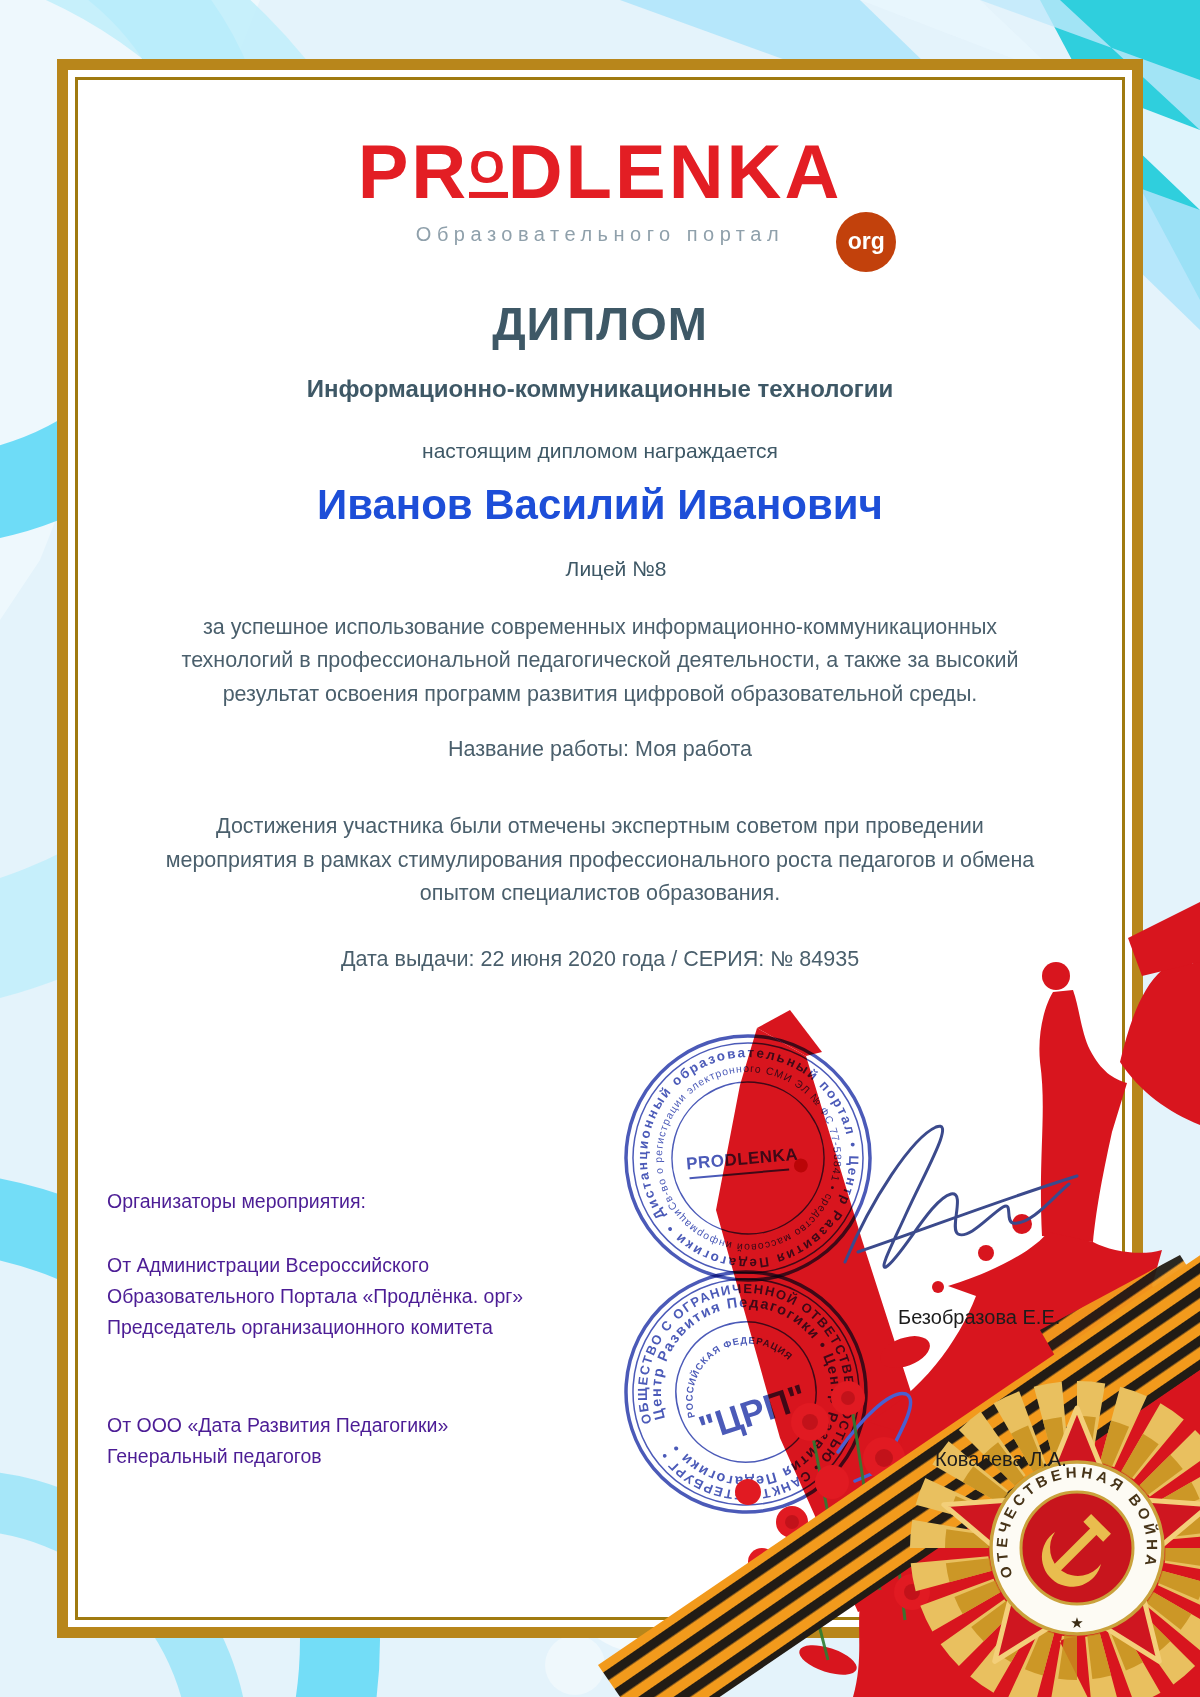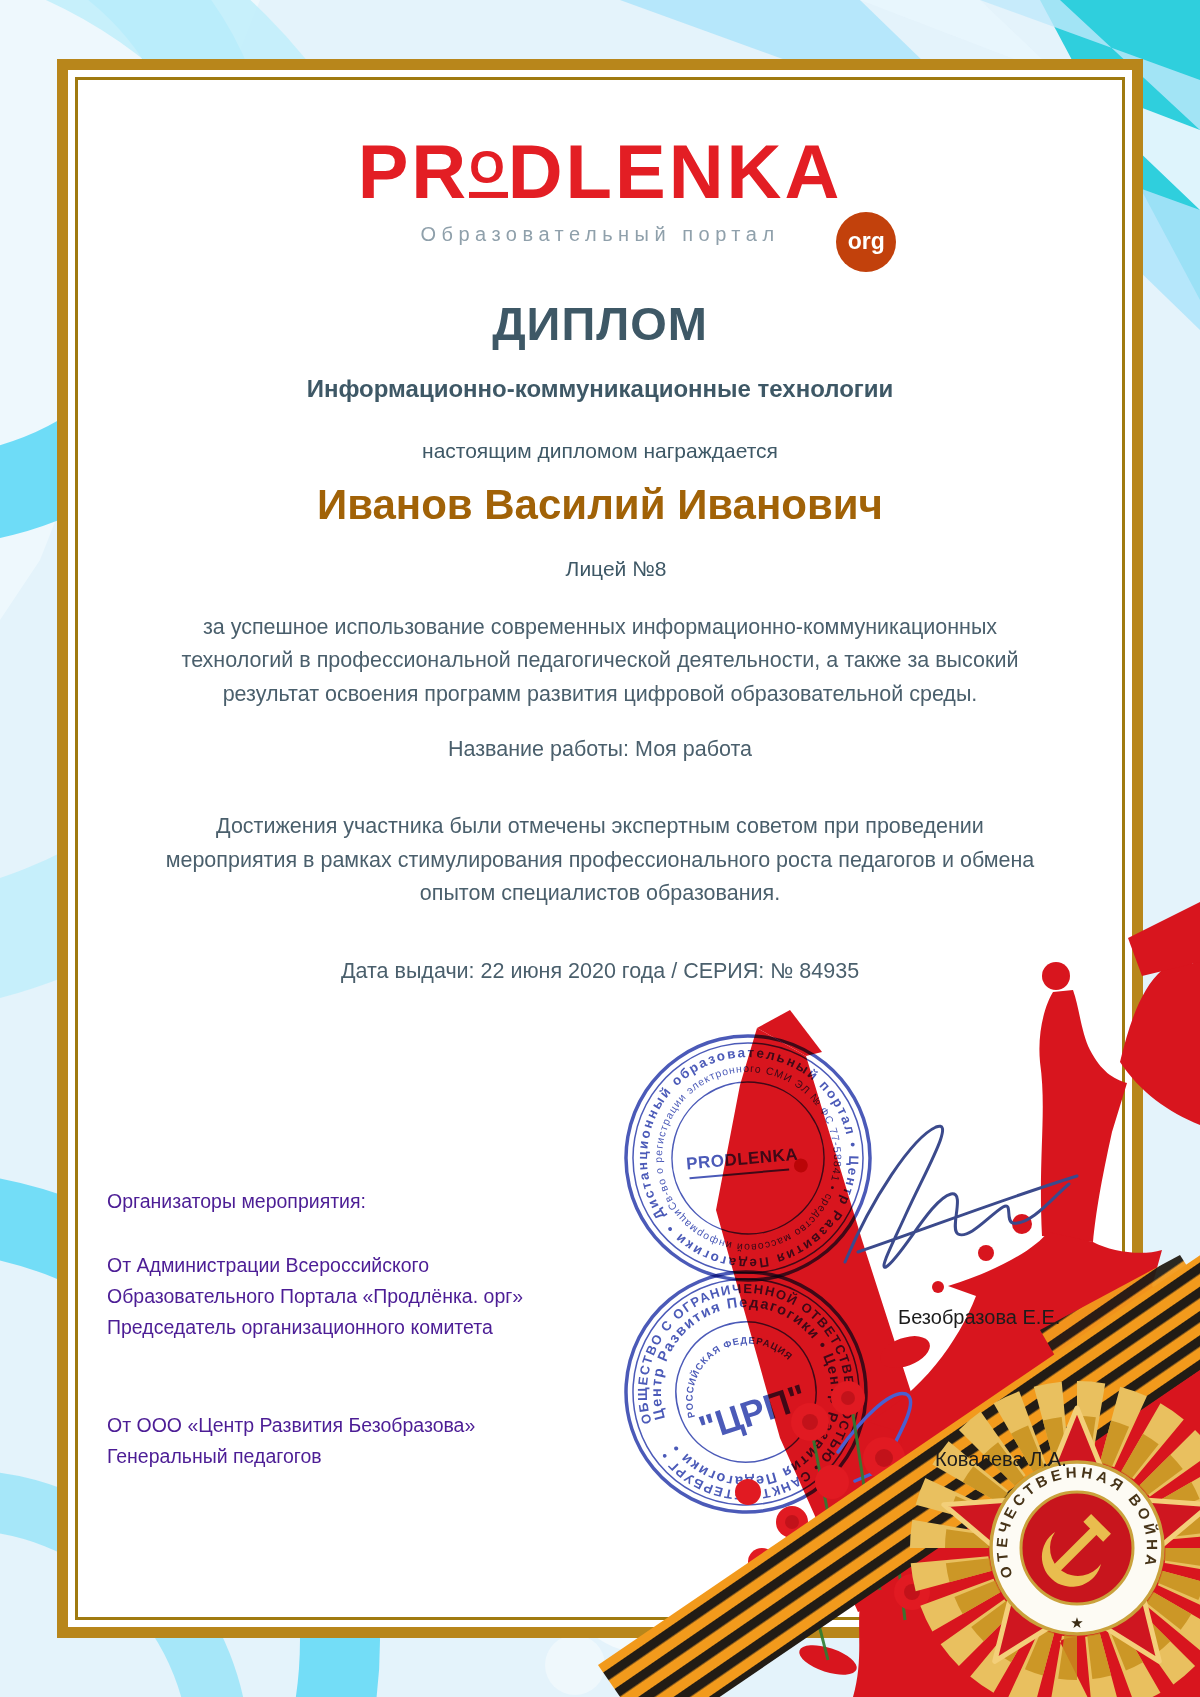--- a/index.html
+++ b/index.html
@@ -29,25 +29,25 @@
   .org-circle{
     position:absolute;right:-54px;bottom:-26px;width:60px;height:60px;border-radius:50%;
     background:#c2410c;color:#fff;font-size:23px;font-weight:700;
     display:flex;align-items:center;justify-content:center;
   }
   .tagline{color:#8fa0ab;font-size:20px;letter-spacing:5.5px;margin-top:10px;}
   
   .diploma-title{color:#3e5866;font-size:47px;font-weight:800;letter-spacing:1px;margin-top:50px;}
   .category{color:#3e5866;font-size:24px;font-weight:700;margin-top:24px;}
   .awarded-line{color:#3e5866;font-size:21px;margin-top:36px;}
-  .recipient{color:#a16207;font-size:42px;font-weight:800;margin-top:18px;}
+  .recipient{color:#1d4ed8;font-size:42px;font-weight:800;margin-top:18px;}
   .org-name{color:#3e5866;font-size:21px;margin-top:28px;padding-left:32px;}
   .body-par{color:#4a5f6c;font-size:21.5px;line-height:1.56;width:852px;margin:30px auto 0;}
   .work-title{color:#4a5f6c;font-size:21.5px;margin-top:26px;}
-  .issue-line{color:#4a5f6c;font-size:21.5px;margin-top:48px;}
+  .issue-line{color:#4a5f6c;font-size:21.5px;margin-top:36px;}
   
   #text-layer{position:absolute;inset:0;z-index:3;pointer-events:none;}
   .blk{position:absolute;color:#4c1d95;font-size:19.5px;line-height:31px;text-align:left;}
   .signer{position:absolute;color:#1c1c1c;font-size:20px;}
   #collage{position:absolute;inset:0;z-index:2;pointer-events:none;}
 </style>
 </head>
 <body>
 
 <svg id="bg-layer" viewBox="0 0 1200 1697" width="1200" height="1697" aria-hidden="true">
@@ -66,21 +66,21 @@
   <circle cx="706" cy="1652" r="42" fill="#ffffff" opacity="0.45"></circle>
   <circle cx="575" cy="1665" r="30" fill="#ffffff" opacity="0.4"></circle>
 </svg>
 
 <div class="certificate">
   <div class="cert-content">
 
     <div class="logo-wrap">
       <div class="brand"><span>PR</span><span class="brand-o">O</span><span>DLENKA</span></div>
       <div class="org-circle">org</div>
-      <div class="tagline">Образовательный портал</div>
+      <div class="tagline">Образовательного портал</div>
     </div>
 
     <div class="diploma-title">ДИПЛОМ</div>
     <div class="category">Информационно-коммуникационные технологии</div>
     <div class="awarded-line">настоящим дипломом награждается</div>
     <div class="recipient">Иванов Василий Иванович</div>
     <div class="org-name">Лицей №8</div>
 
     <div class="body-par">за успешное использование современных информационно-коммуникационных технологий в профессиональной педагогической деятельности, а также за высокий результат освоения программ развития цифровой образовательной среды.</div>
     <div class="work-title">Название работы: Моя работа</div>
@@ -222,19 +222,19 @@
 <div id="text-layer">
   <div class="blk" style="left:107px;top:1186px;">Организаторы мероприятия:</div>
 
   <div class="blk" style="left:107px;top:1250px;">
     <div>От Администрации Всероссийского</div>
     <div>Образовательного Портала «Продлёнка. орг»</div>
     <div>Председатель организационного комитета</div>
   </div>
 
   <div class="blk" style="left:107px;top:1410px;">
-    <div>От ООО «Центр Развития Безобразова»</div>
+    <div>От ООО «Дата Развития Педагогики»</div>
     <div>Генеральный педагогов</div>
   </div>
 
   <div class="signer" style="left:898px;top:1306px;">Безобразова Е.Е.</div>
   <div class="signer" style="left:935px;top:1448px;">Ковалева Л.А.</div>
 </div>
 
 </body></html>

